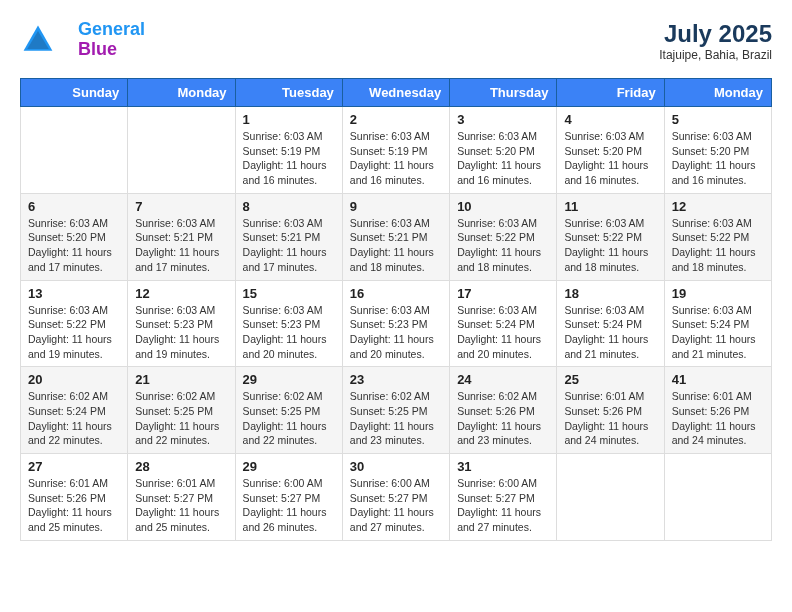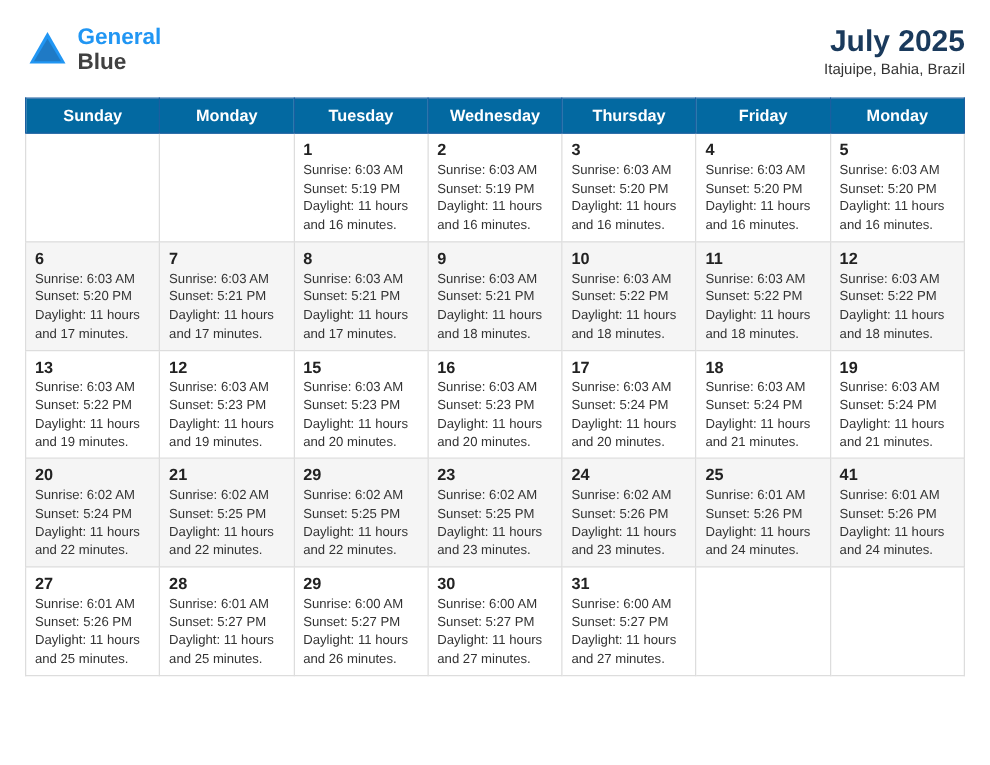--- a/index.html
+++ b/index.html
@@ -12,21 +12,21 @@
     }
     .header {
       display: flex;
       justify-content: space-between;
       align-items: flex-start;
       margin-bottom: 16px;
     }
     .logo {
       display: flex;
       align-items: center;
-      gap: 6px;
+      gap: 22px;
     }
     .logo-text {
       font-size: 18px;
       font-weight: bold;
       color: #1a3a5c;
       line-height: 1.1;
     }
     .logo-text span {
       color: #2196F3;
     }
@@ -45,26 +45,26 @@
     .location {
       font-size: 12px;
       color: #333;
     }
     .calendar {
       width: 100%;
       border-collapse: collapse;
       border: 1px solid #ccc;
     }
     .calendar th {
-      background: #0369a1;
+      background: #3b82f6;
       color: #fff;
       font-size: 13px;
       font-weight: bold;
       padding: 6px 8px;
-      text-align: center;
+      text-align: right;
       border: 1px solid #1a5fa0;
       margin-left: 16px;
     }
     .calendar td {
       vertical-align: top;
       padding: 5px 7px;
       border: 1px solid #ddd;
       font-size: 11px;
       color: #333;
       background: #fff;
@@ -94,21 +94,21 @@
 <body>
 
 <div class="header">
   <div class="logo">
     <svg class="logo-icon" viewBox="0 0 40 40">
       <polygon points="20,4 36,32 4,32" fill="#2196F3"></polygon>
       <polygon points="20,10 32,30 8,30" fill="#1a3a5c" opacity="0.3"></polygon>
     </svg>
     <div class="logo-text">
       <div><span>General</span></div>
-      <div><span style="color:#404040;">Blue</span></div>
+      <div><span style="color:#a21caf;">Blue</span></div>
     </div>
   </div>
   <div class="title-block">
     <div class="month-title">July 2025</div>
     <div class="location">Itajuipe, Bahia, Brazil</div>
   </div>
 </div>
 
 <table class="calendar">
   <thead>

